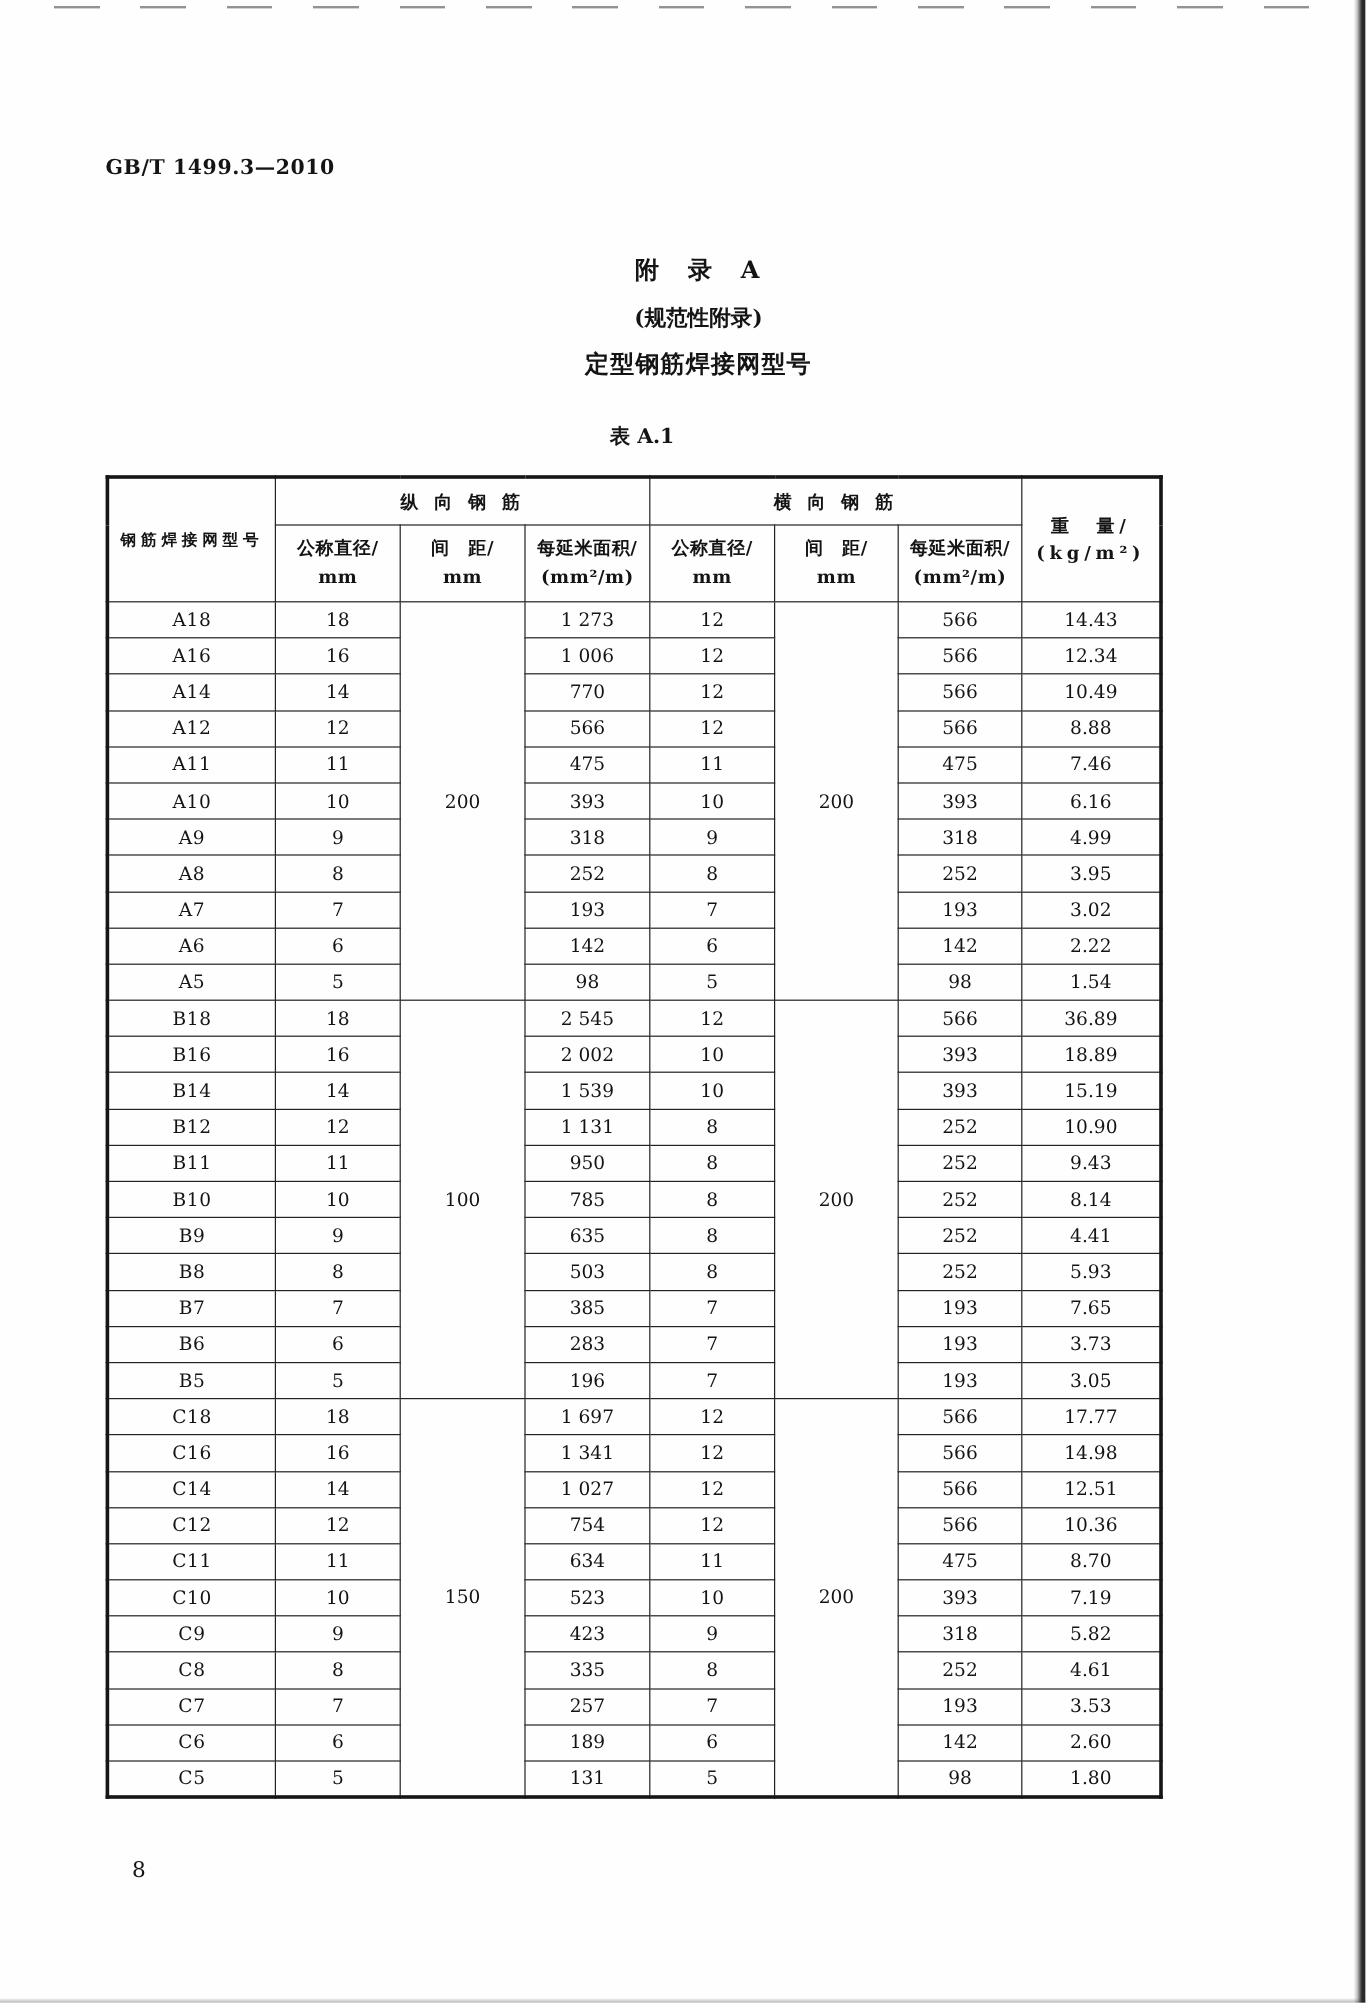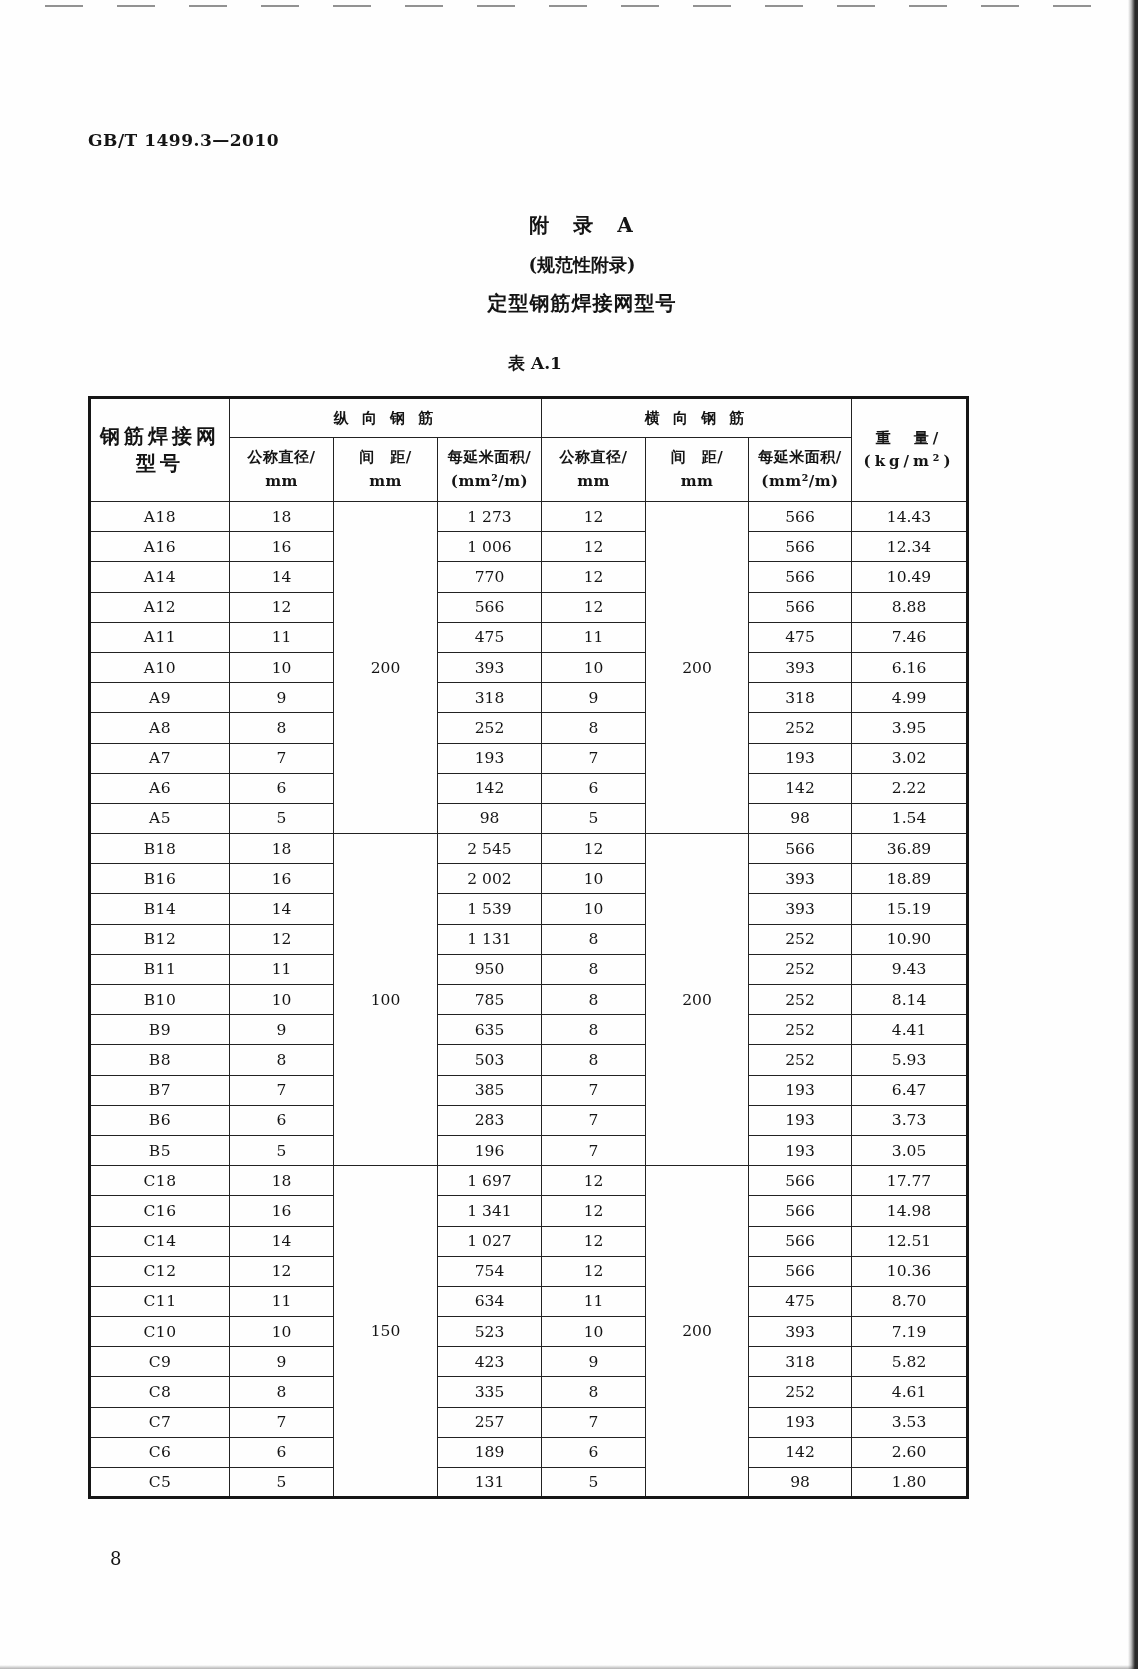--- a/index.html
+++ b/index.html
@@ -70,21 +70,21 @@
     border: 1px solid #222;
     text-align: center;
     vertical-align: middle;
     font-size: 15px;
     font-weight: normal;
     padding: 0 2px;
   }
   table.a1 thead th { font-weight: bold; }
   table.a1 tr.group-head th { height: 40px; letter-spacing: 4px; }
   table.a1 tr.sub-head th { height: 64px; line-height: 1.55; letter-spacing: 0.5px; }
-  table.a1 th.model-head { font-size: 20px; letter-spacing: 1px; }
+  table.a1 th.model-head { font-size: 13px; letter-spacing: 1px; }
   table.a1 th.weight-head { line-height: 1.55; letter-spacing: 0.5px; }
   table.a1 tbody td { height: 30.2px; font-size: 15.5px; }
   table.a1 tbody td[data-name="cell-model"] { letter-spacing: 0.5px; text-align: center; }
 
   .page-number {
     position: absolute;
     left: 110px; top: 1548px;
     font-size: 18px;
   }
 </style>
@@ -309,21 +309,21 @@
         <td data-name="cell-trans-diameter">8</td>
         <td data-name="cell-trans-area">252</td>
         <td data-name="cell-weight">5.93</td>
       </tr>
       <tr data-name="table-row">
         <td data-name="cell-model">B7</td>
         <td data-name="cell-long-diameter">7</td>
         <td data-name="cell-long-area">385</td>
         <td data-name="cell-trans-diameter">7</td>
         <td data-name="cell-trans-area">193</td>
-        <td data-name="cell-weight">6.47</td>
+        <td data-name="cell-weight">7.65</td>
       </tr>
       <tr data-name="table-row">
         <td data-name="cell-model">B6</td>
         <td data-name="cell-long-diameter">6</td>
         <td data-name="cell-long-area">283</td>
         <td data-name="cell-trans-diameter">7</td>
         <td data-name="cell-trans-area">193</td>
         <td data-name="cell-weight">3.73</td>
       </tr>
       <tr data-name="table-row">

